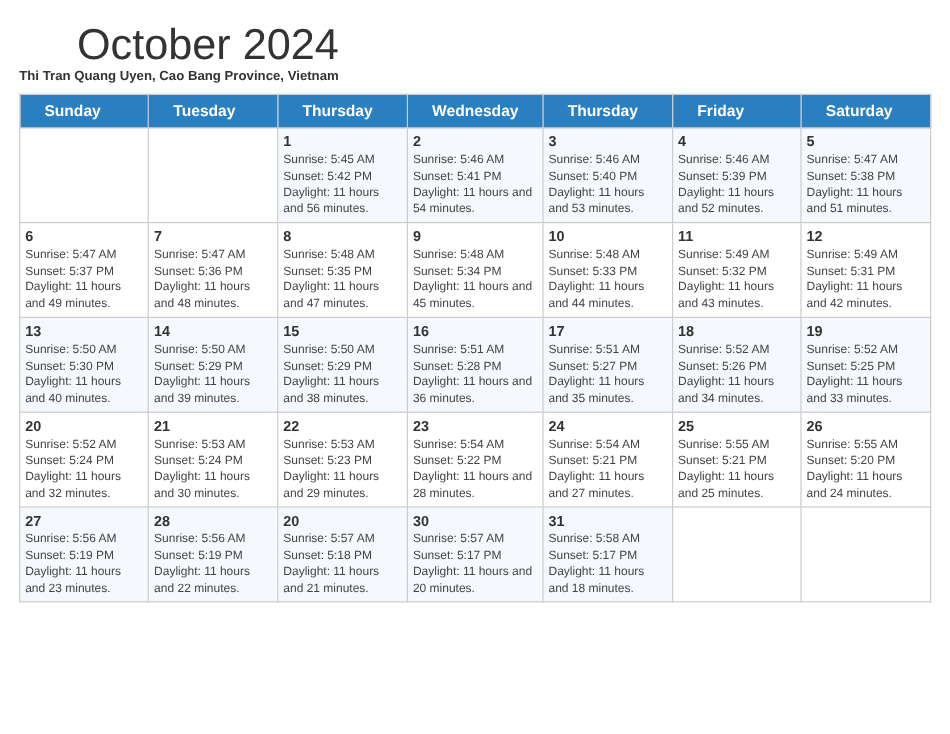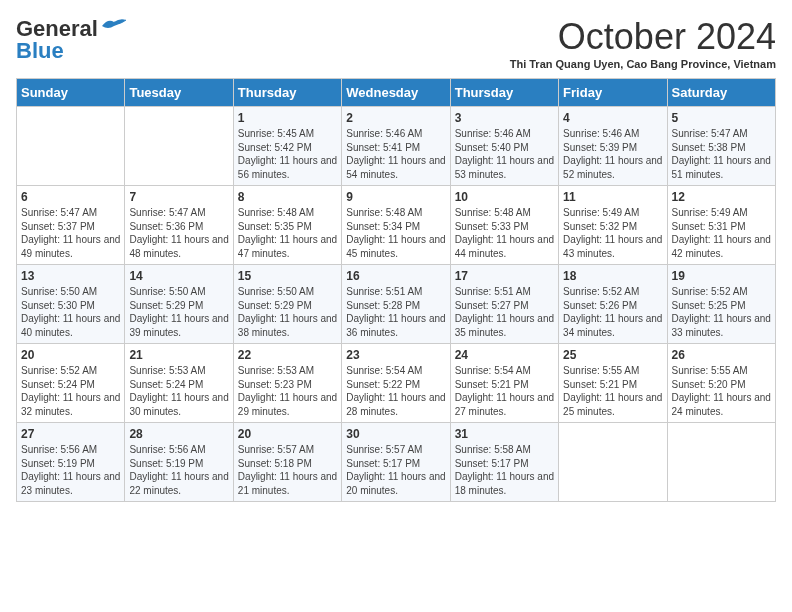--- a/index.html
+++ b/index.html
@@ -37,21 +37,21 @@
     table {
       width: 100%;
       border-collapse: collapse;
       margin-top: 8px;
     }
     thead tr th {
       background-color: #2a7fc1;
       color: #fff;
       font-size: 13px;
       font-weight: bold;
-      padding: 6px 4px;
+      padding: 6px 20px;
       border: 1px solid #ccc;
       text-align: left;
     }
     tbody tr {
       border: 1px solid #ccc;
     }
     tbody tr:nth-child(odd) {
       background-color: #f5f8fc;
     }
     tbody tr:nth-child(even) {
@@ -76,31 +76,20 @@
       font-size: 10px;
       line-height: 1.35;
       color: #444;
     }
     .empty-cell { background: #fff; }
   </style>
 </head>
 <body>
 
 <div class="header">
-  <div class="logo">
-    <div style="display:flex;align-items:center;">
-      <span style="font-size:22px;font-weight:bold;color:#333;">General</span>
-
-      <svg width="28" height="20" viewBox="0 0 28 20" style="margin-left:2px;margin-top:-6px;">
-        <path d="M2 10 Q8 2 14 6 Q20 2 26 4 Q20 8 14 10 Q8 14 2 10Z" fill="#2a7fc1"></path>
-        <path d="M14 6 Q18 10 26 4" stroke="#2a7fc1" stroke-width="1" fill="none"></path>
-      </svg>
-    </div>
-    <span style="font-size:22px;font-weight:bold;color:#2a7fc1;margin-top:-4px;">Blue</span>
-  </div>
   <div class="title-block">
     <div class="month-title">October 2024</div>
     <div class="subtitle">Thi Tran Quang Uyen, Cao Bang Province, Vietnam</div>
   </div>
 </div>
 
 <table>
   <thead>
     <tr>
     <th>Sunday</th>

